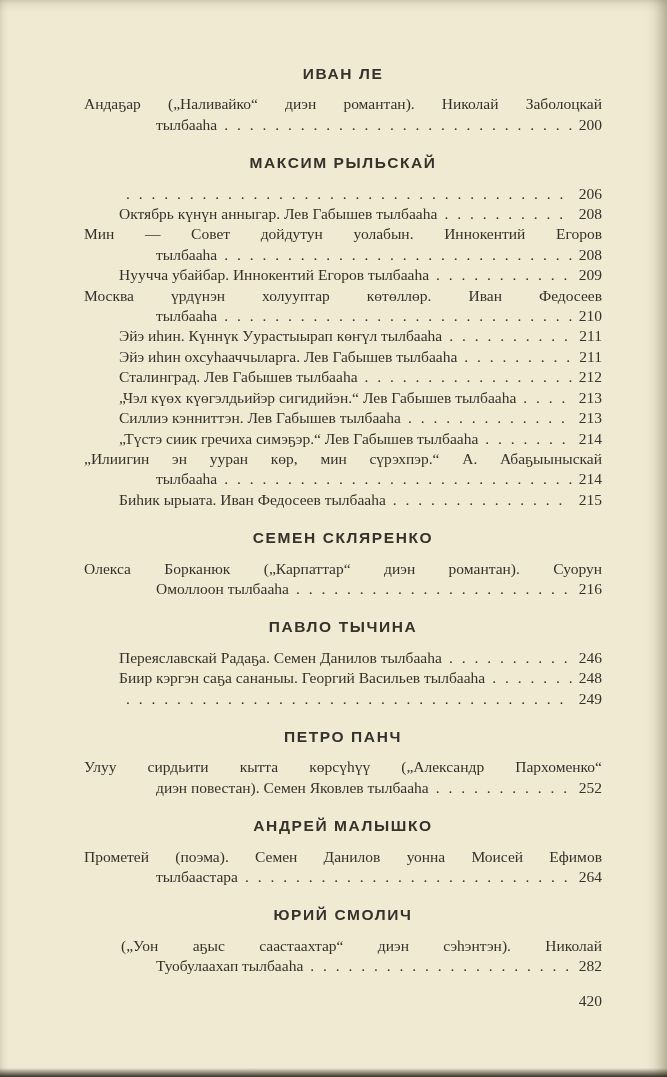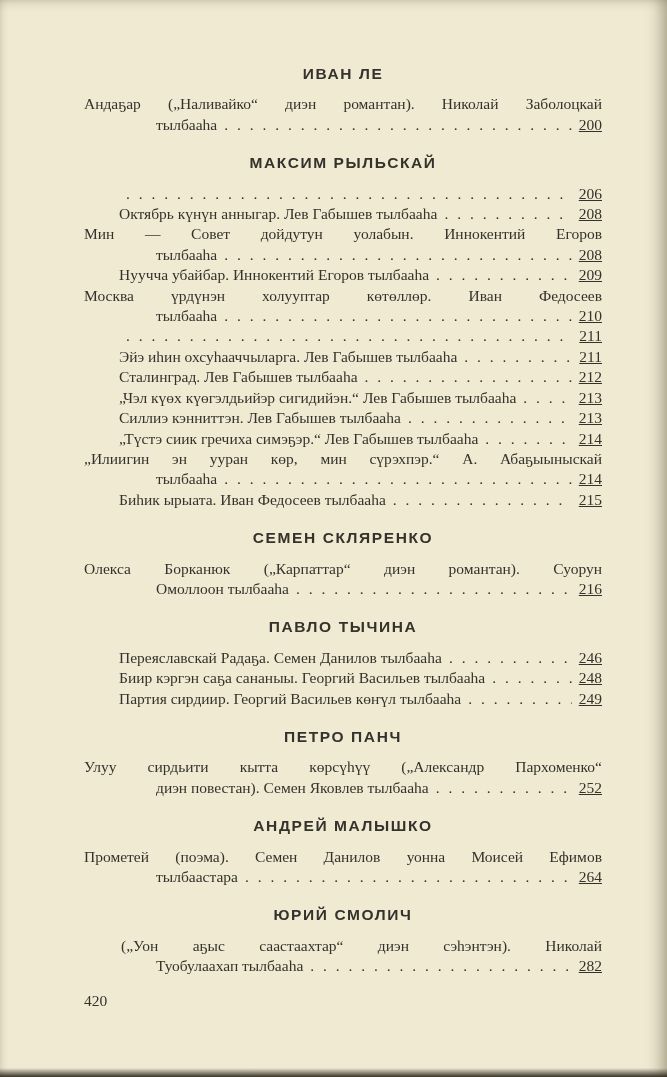--- a/index.html
+++ b/index.html
@@ -53,22 +53,22 @@
     flex: 1 1 0;
     min-width: 0;
     overflow: hidden;
     white-space: nowrap;
     margin: 0 3px 0 7px;
     word-spacing: 5px;
   }
   .leader::after {
     content: ". . . . . . . . . . . . . . . . . . . . . . . . . . . . . . . . . . . . . . . . . . . . . . . . . . . . . . . .";
   }
-  .pageno { flex: 0 0 auto; min-width: 27px; text-align: right; text-decoration: underline; }
-  .folio { text-align: left; margin-top: 14px; }
+  .pageno { flex: 0 0 auto; min-width: 27px; text-align: right; }
+  .folio { text-align: right; margin-top: 14px; }
 </style>
 </head>
 <body>
 
 <div class="page" style="--page-background: #f0ead3; --ink: #34322b;">
   <div class="content">
     <div>
         <h2 class="heading">ИВАН ЛЕ</h2>
         <div class="entry">
           <div class="line fill"><span class="runs"><span>Андаҕар („Наливайко“ диэн романтан). </span><span class="it">Николай Заболоцкай</span></span></div>
@@ -110,20 +110,21 @@
         <div class="entry">
           <div class="line fill"><span class="runs"><span>Москва үрдүнэн холууптар көтөллөр. </span><span class="it">Иван Федосеев</span></span></div>
           <div class="line cont lastline">
             <span class="runs"><span>тылбааһа</span></span>
             <span class="leader"></span>
             <span class="pageno">210</span>
           </div>
         </div>
         <div class="entry">
           <div class="line lastline">
+            <span class="runs"><span>Эйэ иһин. </span><span class="it">Күннүк Уурастыырап</span><span> көҥүл тылбааһа</span></span>
             <span class="leader"></span>
             <span class="pageno">211</span>
           </div>
         </div>
         <div class="entry">
           <div class="line lastline">
             <span class="runs"><span>Эйэ иһин охсуһааччыларга. </span><span class="it">Лев Габышев</span><span> тылбааһа</span></span>
             <span class="leader"></span>
             <span class="pageno">211</span>
           </div>
@@ -190,21 +191,20 @@
         </div>
         <div class="entry">
           <div class="line lastline">
             <span class="runs"><span>Биир кэргэн саҕа сананыы. </span><span class="it">Георгий Васильев</span><span> тылбааһа</span></span>
             <span class="leader"></span>
             <span class="pageno">248</span>
           </div>
         </div>
         <div class="entry">
           <div class="line lastline">
-            <span class="runs"><span>Партия сирдиир. </span><span class="it">Георгий Васильев</span><span> көҥүл тылбааһа</span></span>
             <span class="leader"></span>
             <span class="pageno">249</span>
           </div>
         </div>
         <h2 class="heading">ПЕТРО ПАНЧ</h2>
         <div class="entry">
           <div class="line fill"><span class="runs"><span>Улуу сирдьити кытта көрсүһүү („Александр Пархоменко“</span></span></div>
           <div class="line cont lastline">
             <span class="runs"><span>диэн повестан). </span><span class="it">Семен Яковлев</span><span> тылбааһа</span></span>
             <span class="leader"></span>

